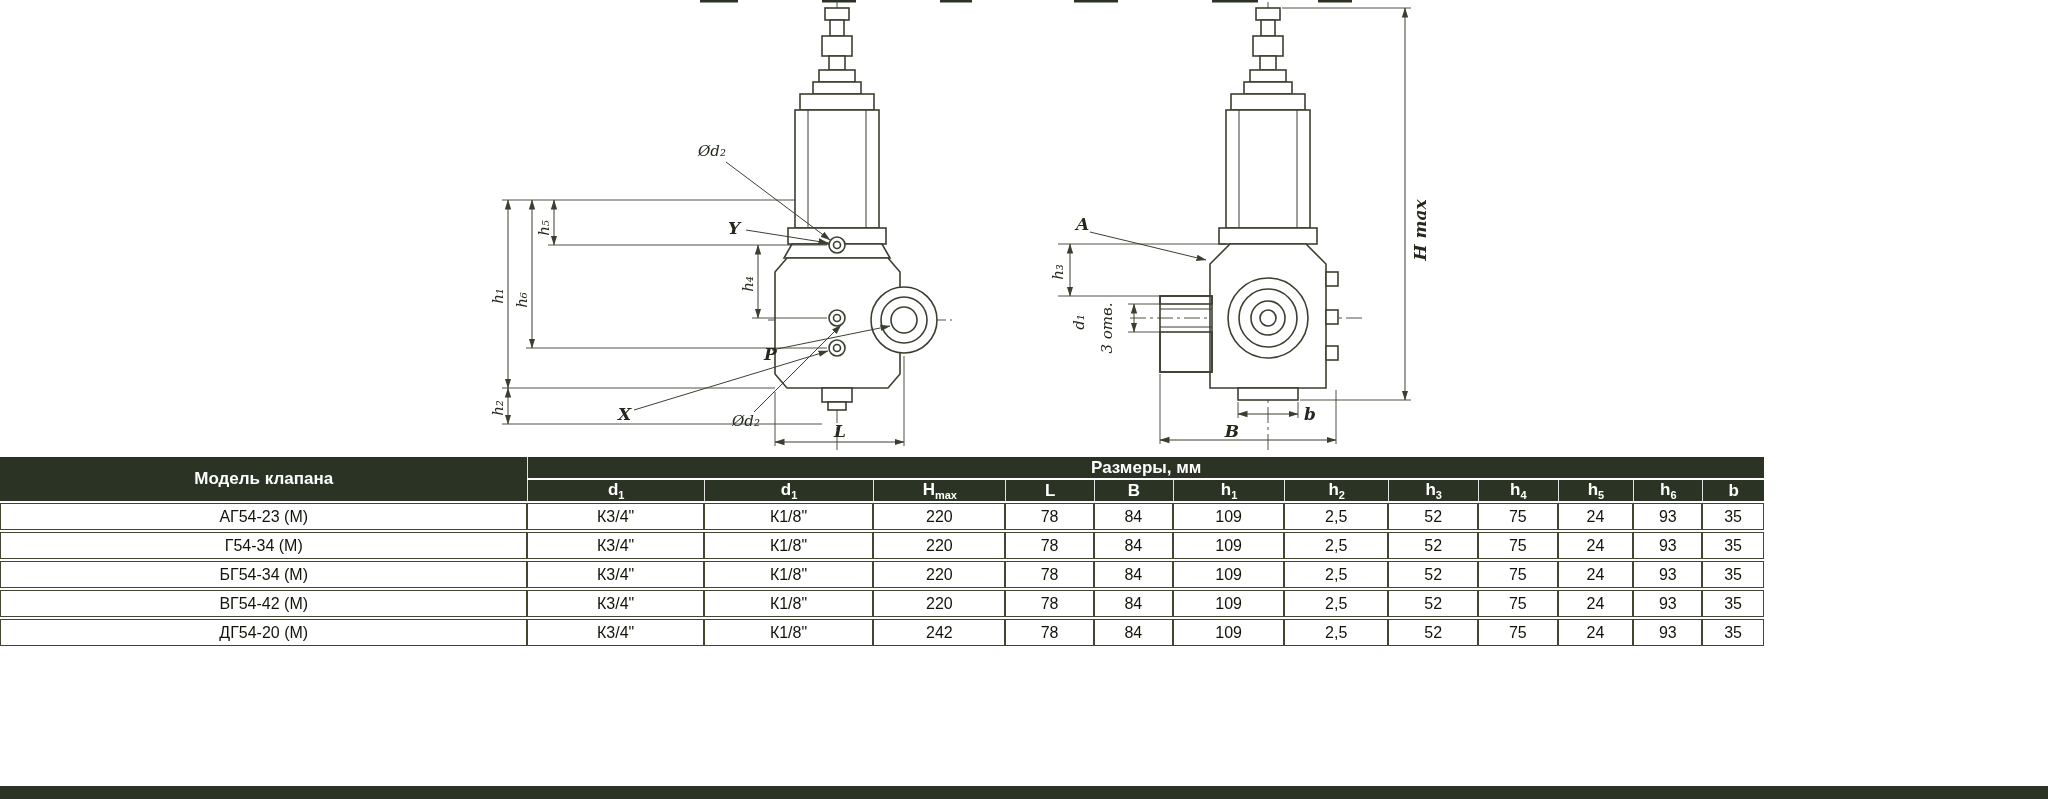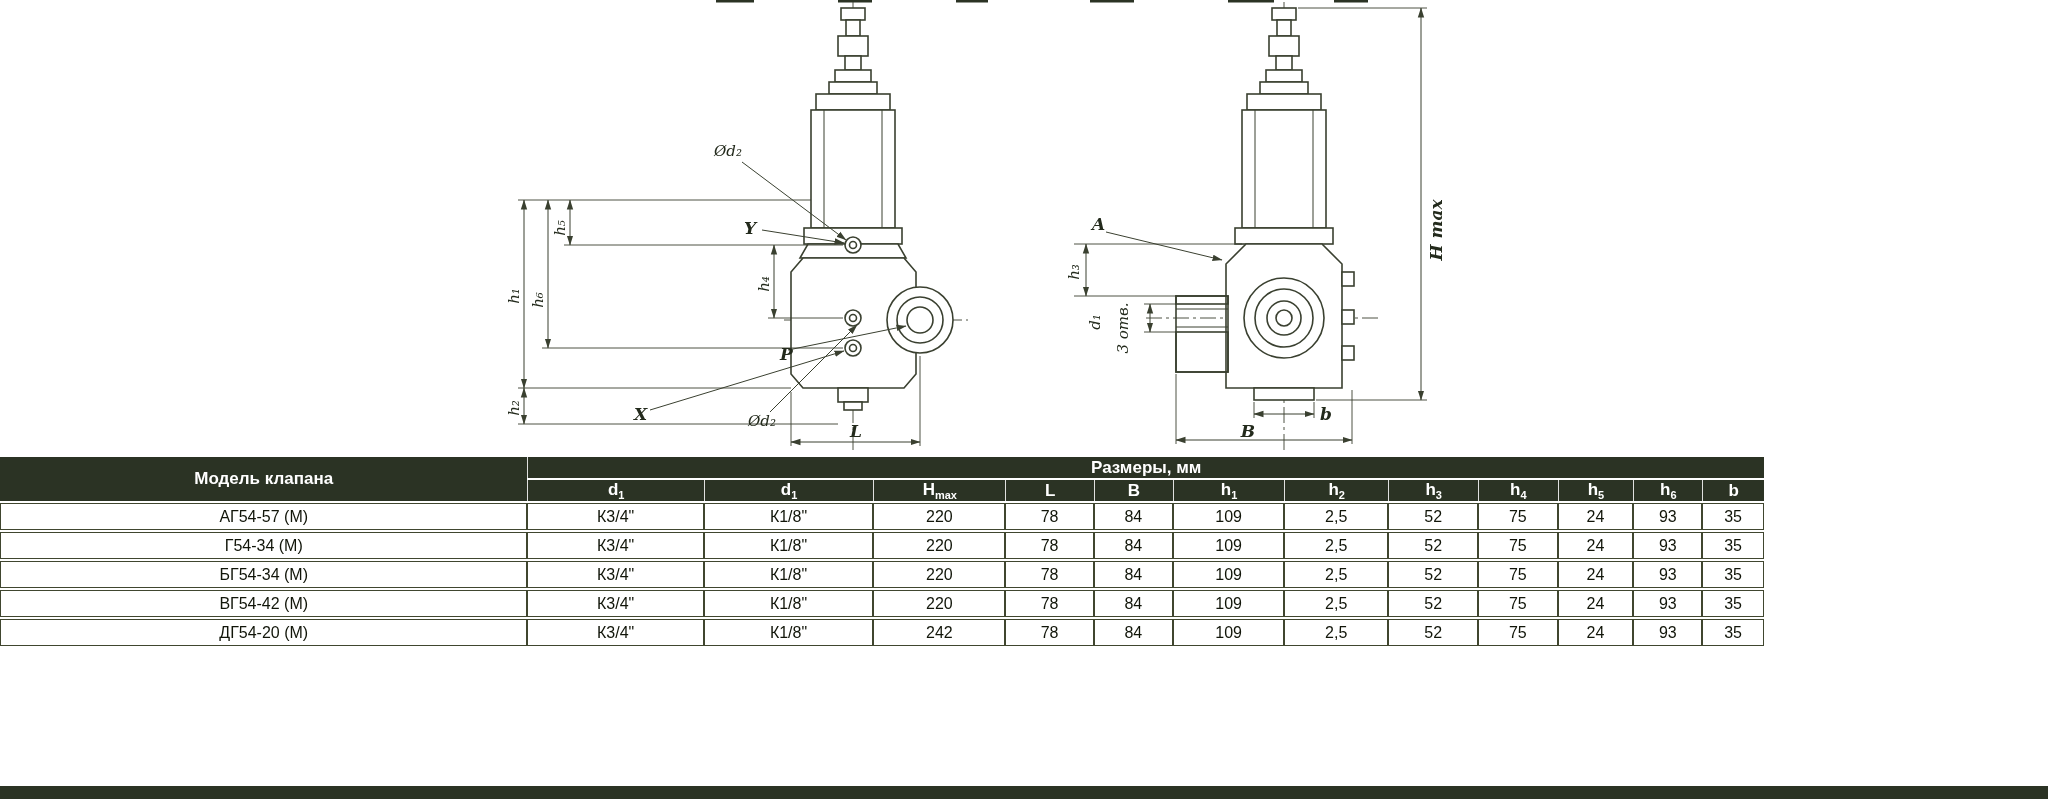--- a/index.html
+++ b/index.html
@@ -5,21 +5,21 @@
   html, body { margin:0; padding:0; }
   body {
     width:2048px; height:799px; overflow:hidden;
     background:#ffffff;
     font-family:"Liberation Sans", sans-serif;
     color:#14180f;
   }
   .page { position:relative; width:2048px; height:799px; background:#fff; }
 
   
-  .drawing-area { position:relative; width:1736px; height:455px;margin-left:16px; }
+  .drawing-area { position:relative; width:1736px; height:455px; }
   .drawing-area svg { position:absolute; left:470px; top:0; }
 
   .ln   { fill:#ffffff; stroke:#3a4030; stroke-width:1.6; }
   .lnf  { fill:none;    stroke:#3a4030; stroke-width:1.6; }
   .thin { fill:none;    stroke:#3a4030; stroke-width:1;   }
   .cl   { fill:none; stroke:#3a4030; stroke-width:0.9; stroke-dasharray:16 4 3 4; }
   .dim  { fill:none; stroke:#3a4030; stroke-width:1; }
   .ext  { fill:none; stroke:#3a4030; stroke-width:0.9; }
   .dlabel {
     font-family:"DejaVu Serif", serif; font-style:italic;
@@ -268,21 +268,21 @@
           <th><span>h</span><sub>2</sub></th>
           <th><span>h</span><sub>3</sub></th>
           <th><span>h</span><sub>4</sub></th>
           <th><span>h</span><sub>5</sub></th>
           <th><span>h</span><sub>6</sub></th>
           <th><span>b</span></th>
         </tr>
     </thead>
     <tbody id="table-body">
         <tr>
-          <td>АГ54-57 (М)</td>
+          <td>АГ54-23 (М)</td>
           <td>К3/4"</td>
           <td>К1/8"</td>
           <td>220</td>
           <td>78</td>
           <td>84</td>
           <td>109</td>
           <td>2,5</td>
           <td>52</td>
           <td>75</td>
           <td>24</td>

